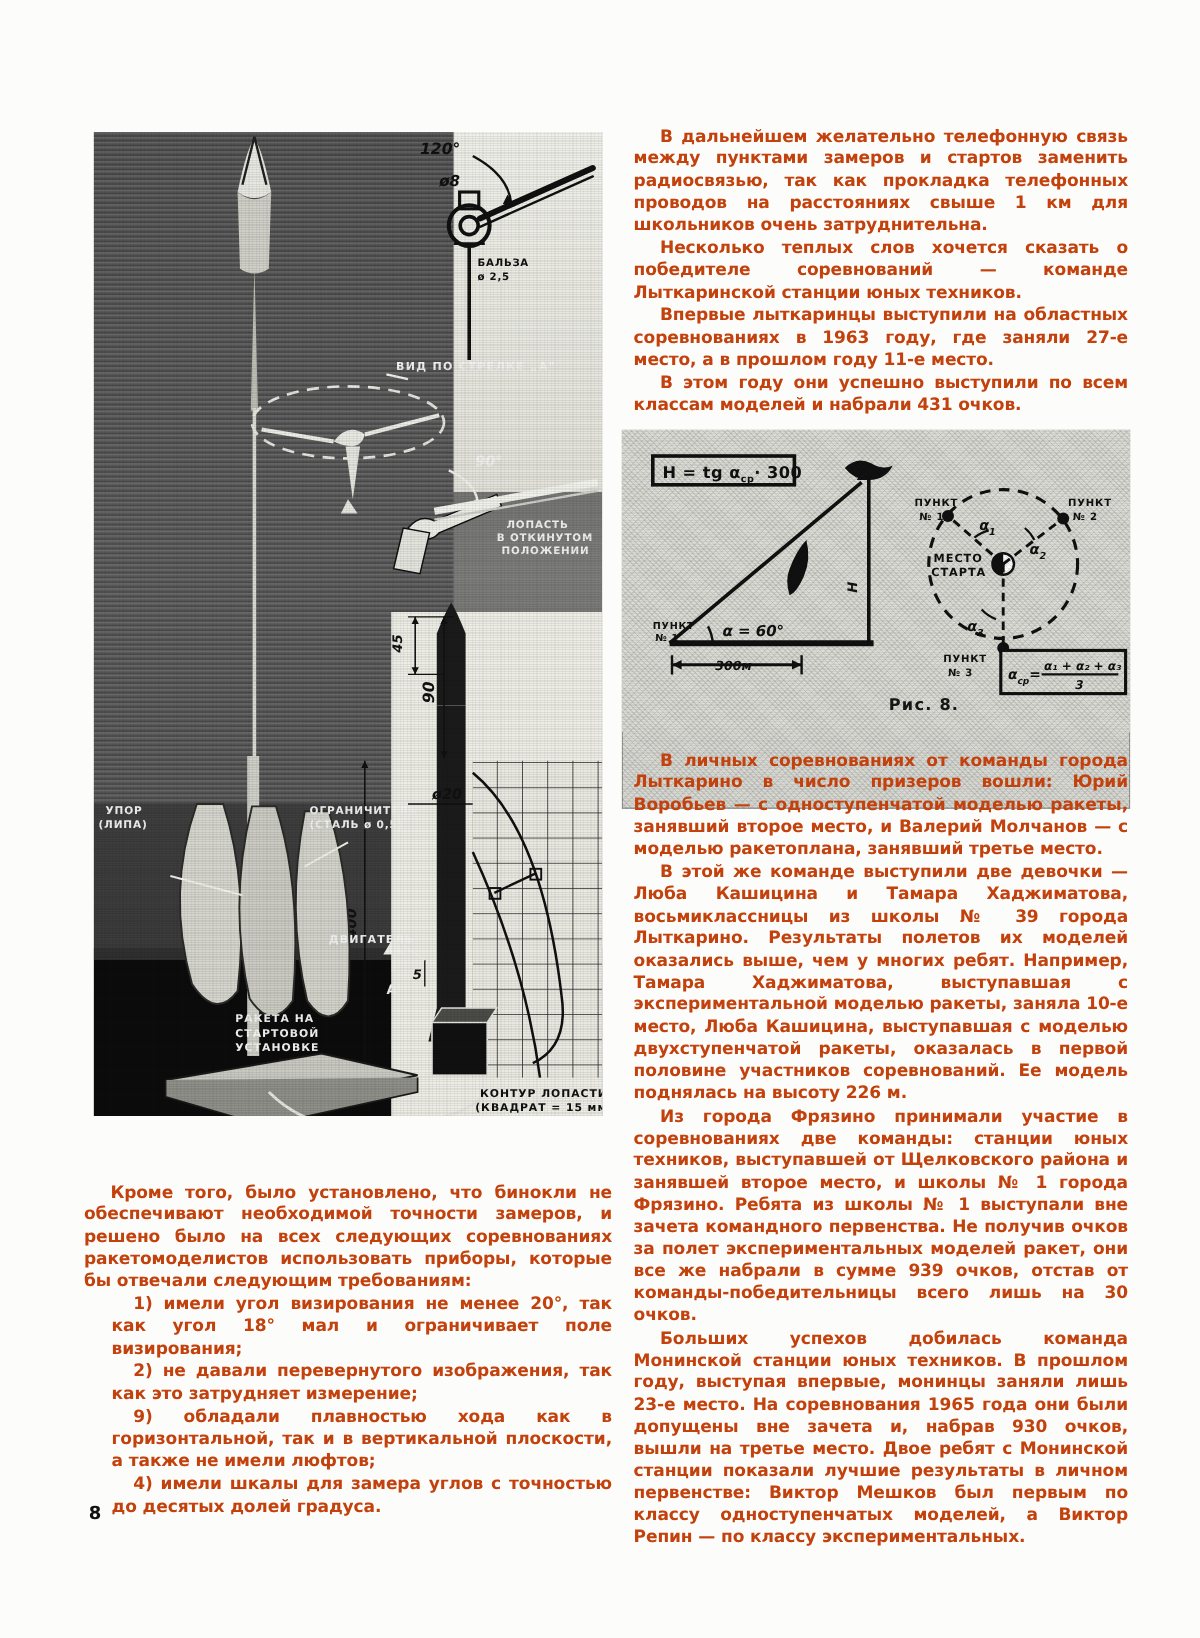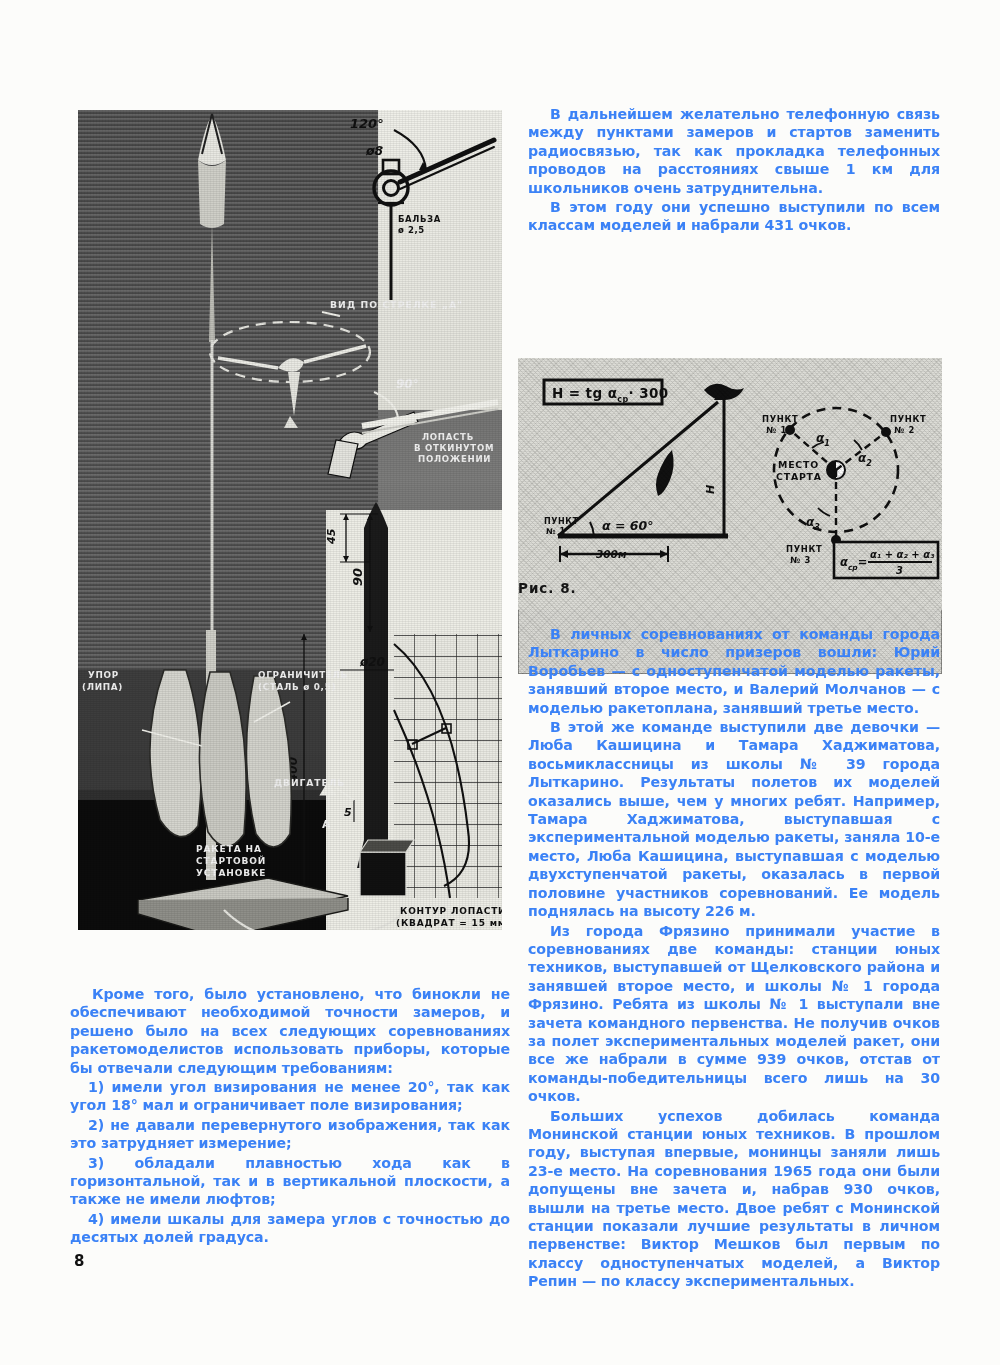--- a/index.html
+++ b/index.html
@@ -20,33 +20,33 @@
   }
   .col-right{
     position:absolute;left:528px;top:105px;width:412px;height:1160px;
   }
   
   .para{
     font-family:"DejaVu Sans", sans-serif;
     font-size:14.2px;
     line-height:18.4px;
     font-weight:700;
-    color:#3b82f6;
+    color:#c2410c;
     text-align:justify;
     text-justify:inter-word;
     text-indent:22px;
     margin:0 0 1px 0;
     letter-spacing:-0.1px;
     -webkit-font-smoothing:none;
   }
-  .para.listitem{text-indent:18px;}
+  .para.listitem{text-indent:18px;margin-left:23px;}
   .figcaption{
     font-family:"DejaVu Sans", sans-serif;
     font-size:13.5px;font-weight:700;color:#151515;
-    text-align:left;letter-spacing:1px;
+    text-align:center;letter-spacing:1px;margin-left:40px;
   }
   .pageno{
     position:absolute;left:74px;top:1252px;
     font-family:"DejaVu Sans", sans-serif;
     font-size:15px;font-weight:700;color:#111;
   }
   
   #fig7{
     position:absolute;left:78px;top:110px;width:424px;height:820px;
     background:#e5e5e5;
@@ -249,26 +249,28 @@
       <text class="lbl" x="318" y="816" font-size="9" letter-spacing="0.8">(КВАДРАТ = 15 мм)</text>
     </svg>
     <div class="grain"></div>
   </div>
 
 
   <div class="col-left" style="top:985px;height:280px;">
     <p class="para">Кроме того, было установлено, что бинокли не обеспечивают необходимой точности замеров, и решено было на всех следующих соревнованиях ракетомоделистов использовать приборы, которые бы отвечали следующим требованиям:</p>
     <p class="para listitem">1) имели угол визирования не менее 20°, так как угол 18° мал и ограничивает поле визирования;</p>
     <p class="para listitem">2) не давали перевернутого изображения, так как это затрудняет измерение;</p>
-    <p class="para listitem">3) обладали плавностью хода как в горизонтальной, так и в вертикальной плоскости, а также не имели люфтов;</p>
+    <p class="para listitem">9) обладали плавностью хода как в горизонтальной, так и в вертикальной плоскости, а также не имели люфтов;</p>
     <p class="para listitem">4) имели шкалы для замера углов с точностью до десятых долей градуса.</p>
   </div>
 
   <div class="col-right" style="top:105px;height:230px;">
     <p class="para">В дальнейшем желательно телефонную связь между пунктами замеров и стартов заменить радиосвязью, так как прокладка телефонных проводов на расстояниях свыше 1 км для школьников очень затруднительна.</p>
+    <p class="para">Несколько теплых слов хочется сказать о победителе соревнований — команде Лыткаринской станции юных техников.</p>
+    <p class="para">Впервые лыткаринцы выступили на областных соревнованиях в 1963 году, где заняли 27-е место, а в прошлом году 11-е место.</p>
     <p class="para">В этом году они успешно выступили по всем классам моделей и набрали 431 очков.</p>
   </div>
 
   <div id="fig8">
     <svg width="424" height="252" viewBox="0 0 424 252">
       <rect x="0" y="0" width="424" height="252" fill="#dcdcd6"></rect>
 
       <g>
         <rect x="26" y="22" width="118" height="24" fill="#dcdcd6" stroke="#111" stroke-width="3"></rect>
         <text class="lbl" x="34" y="40" font-size="13.5" letter-spacing="0.4">

